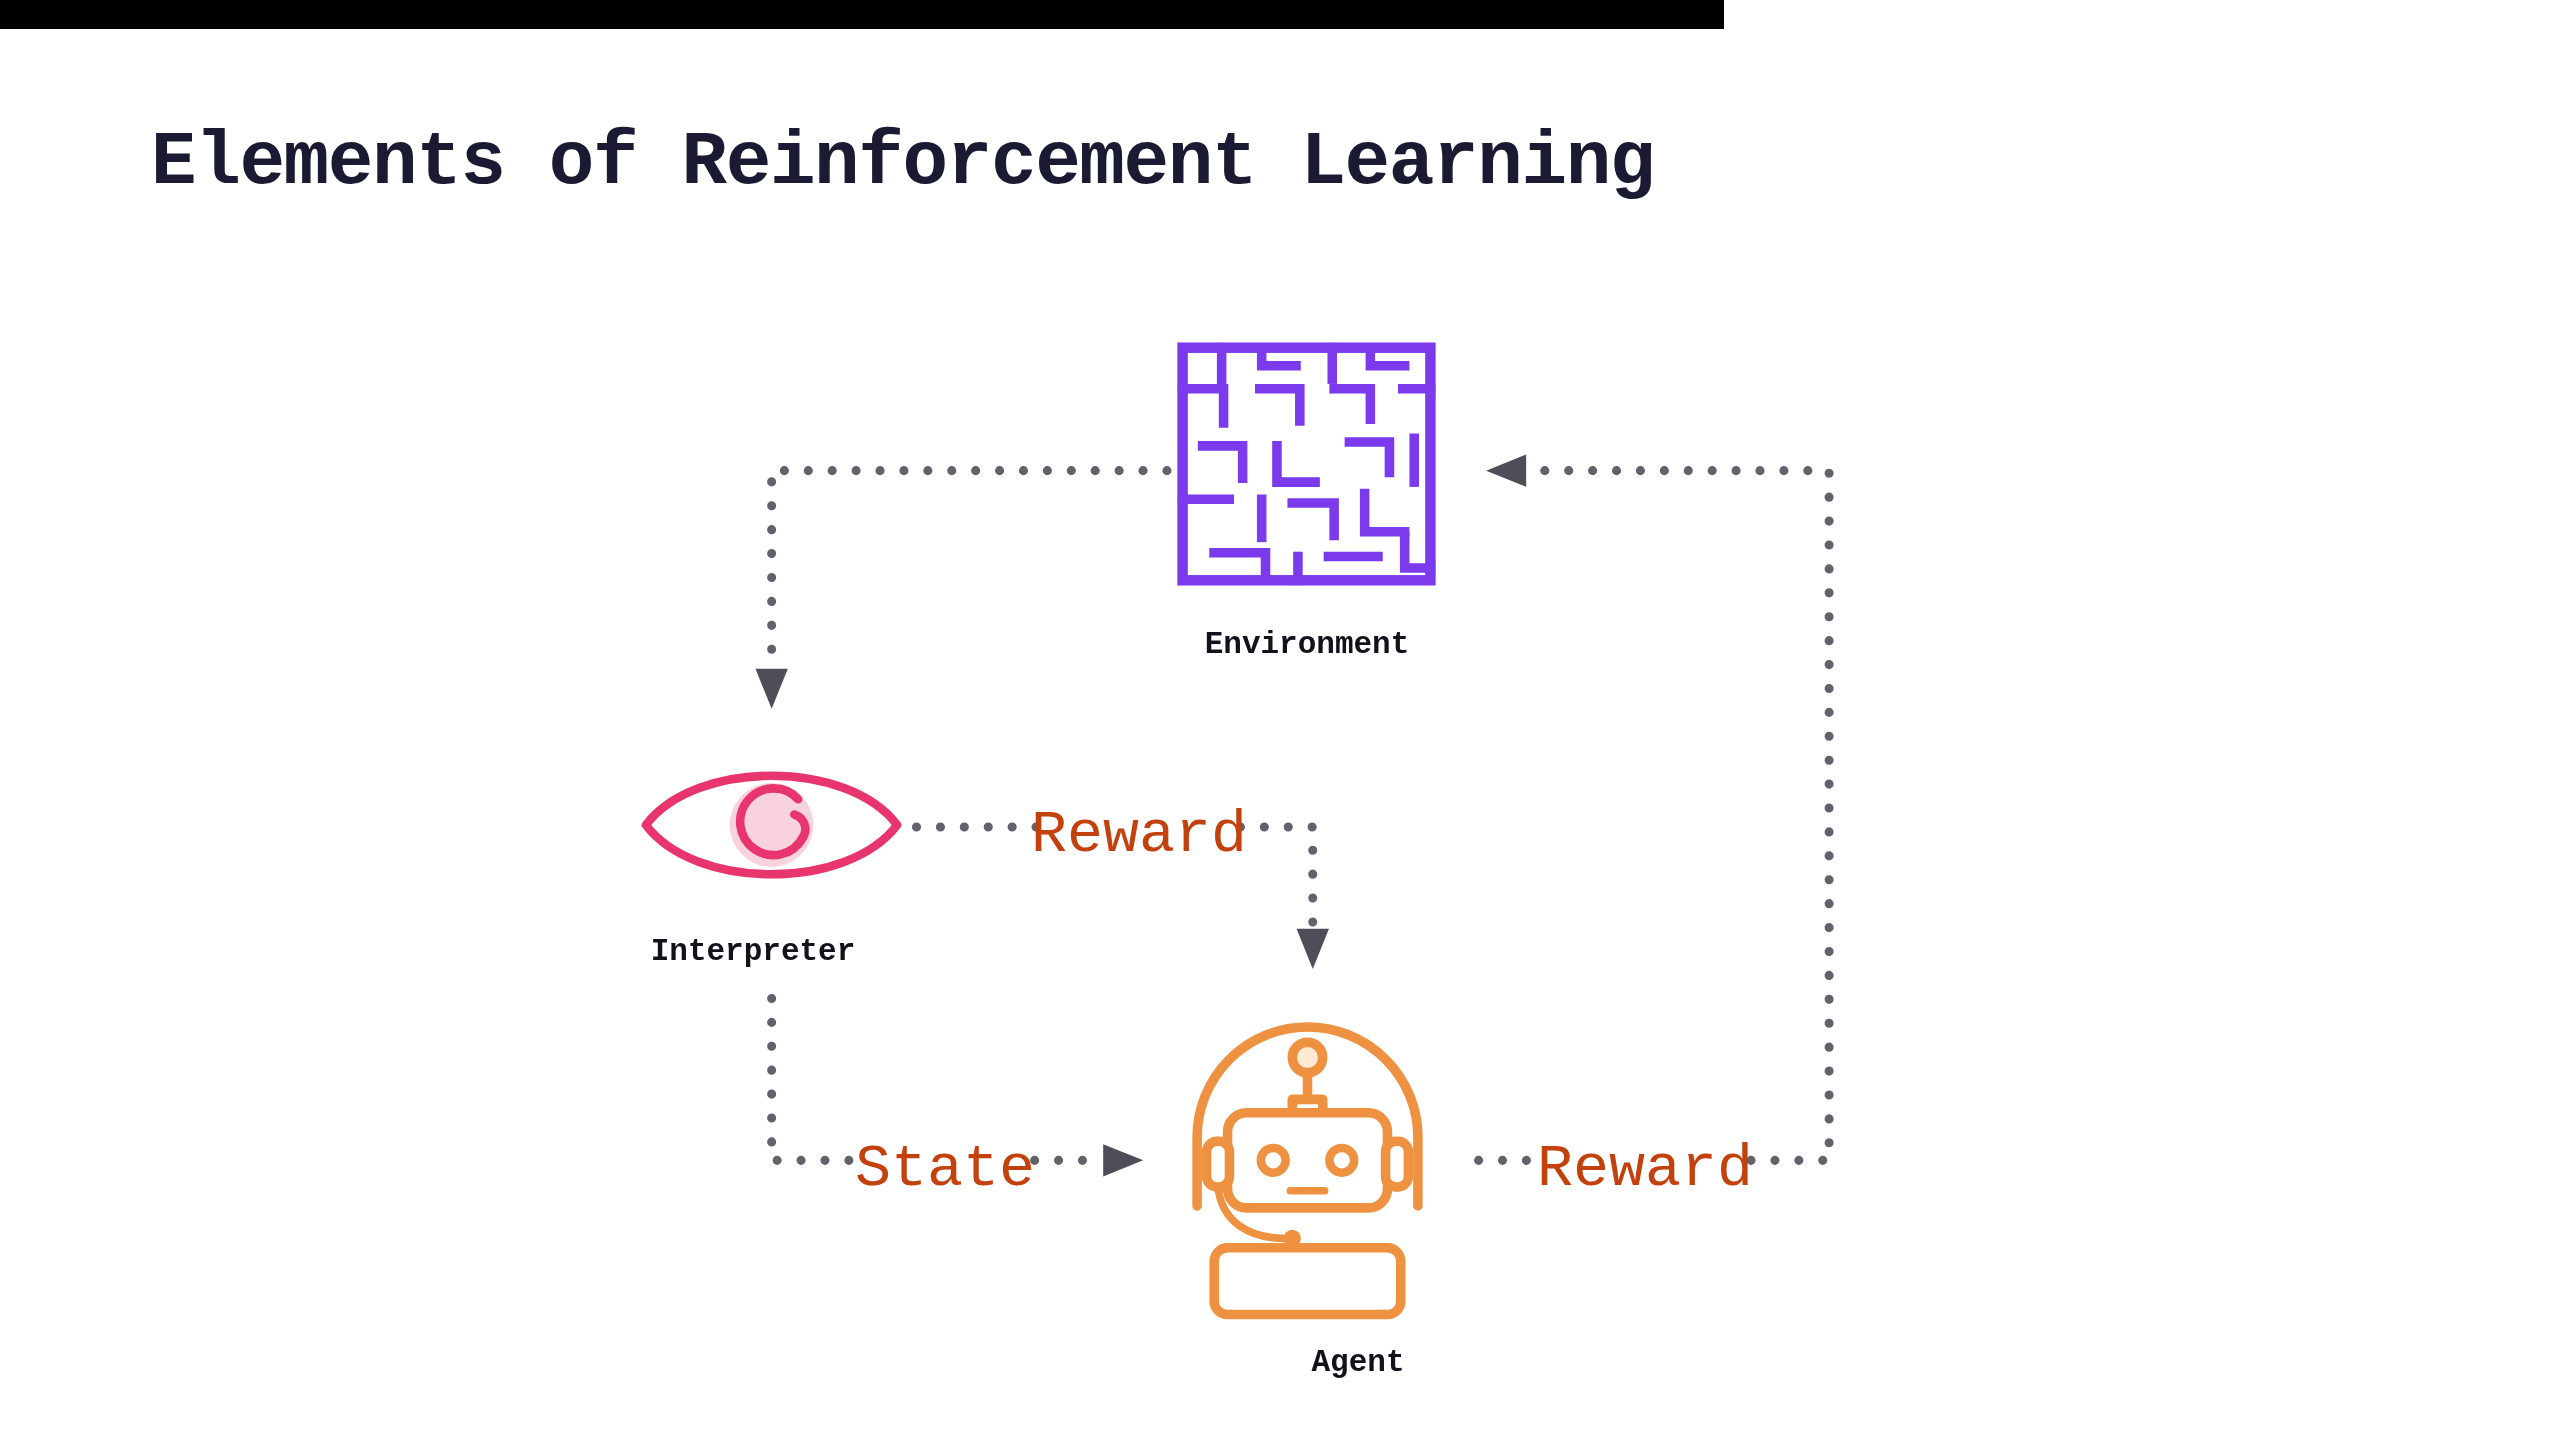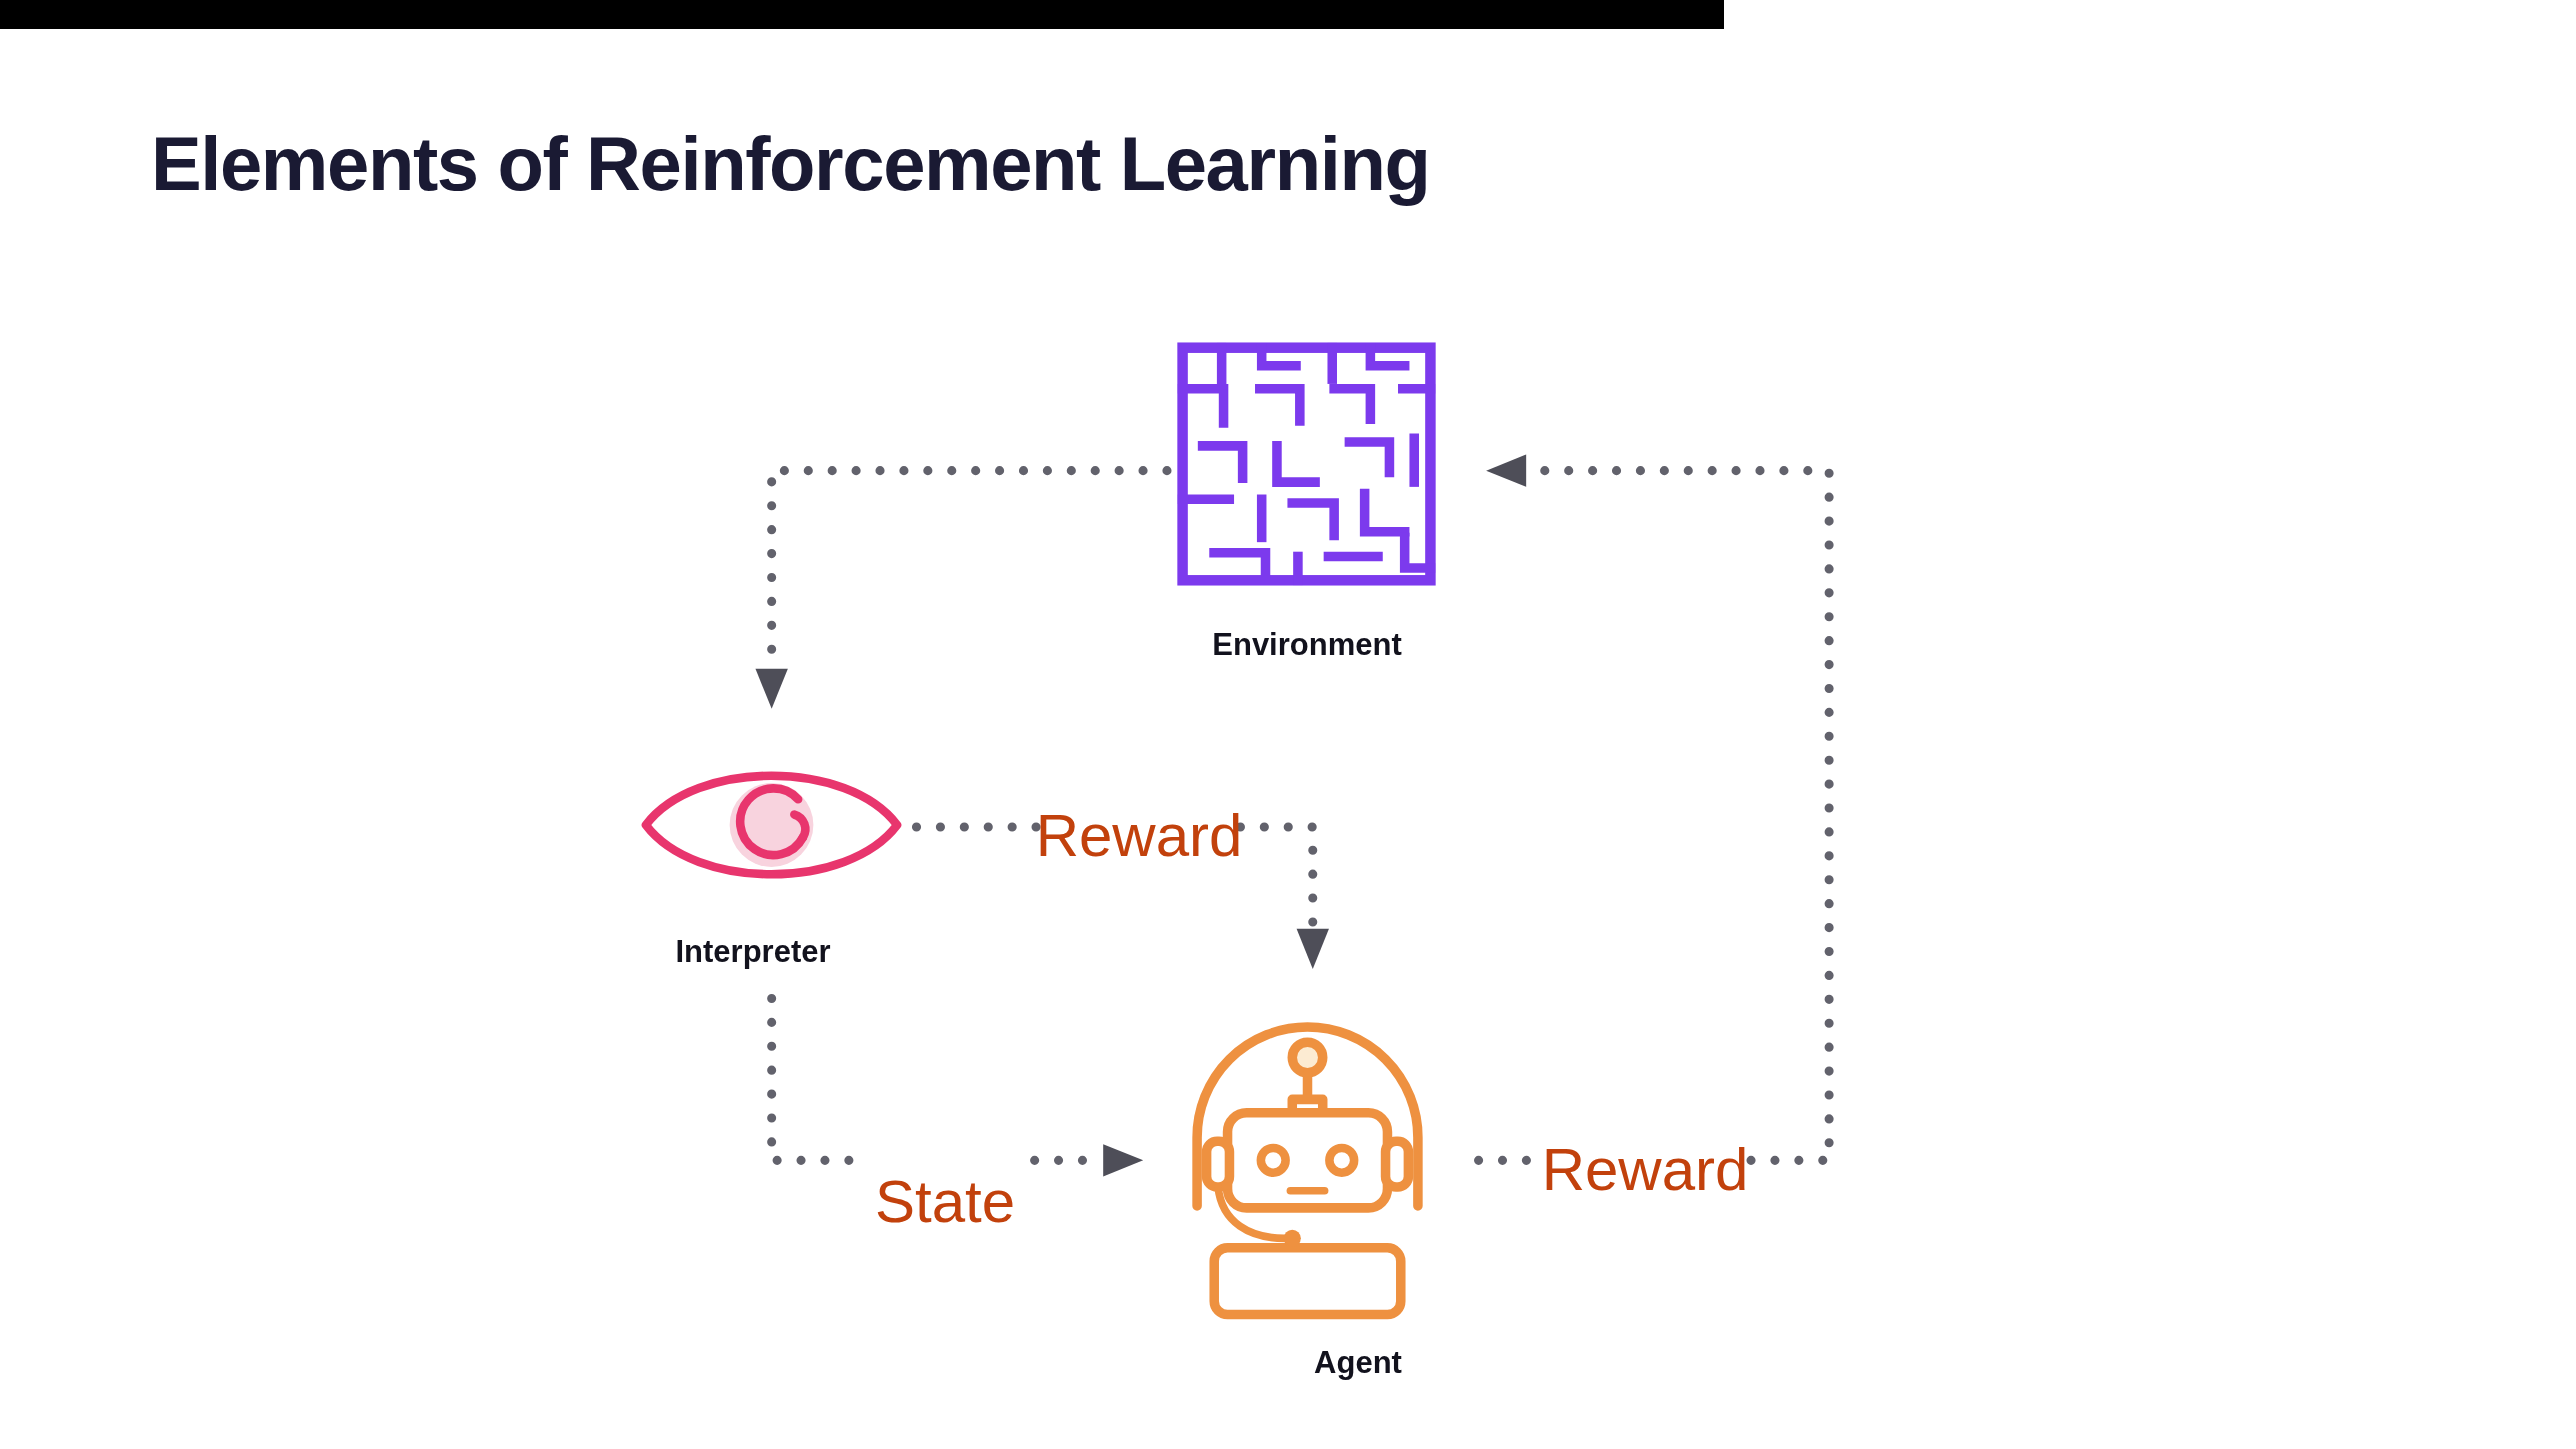--- a/index.html
+++ b/index.html
@@ -2,21 +2,21 @@
 <html><head>
 <meta charset="utf-8">
 <style>
   html, body { margin: 0; padding: 0; background: #ffffff; }
   .canvas {
     position: relative;
     width: 2576px;
     height: 1450px;
     background: #ffffff;
     overflow: hidden;
-    font-family: Liberation Sans, sans-serif;
+    font-family: Liberation Mono, monospace;
   }
   .top-bar {
     position: absolute;
     left: 0; top: 0;
     width: 1724px; height: 29px;
     background: #000000;
   }
   .page-title {
     position: absolute;
     left: 151px; top: 120px;
@@ -144,17 +144,17 @@
         <path d="M46 188 C 50 226, 80 242, 116 242" stroke-width="8"></path>
 
         <rect x="42" y="252" width="196" height="70" rx="14" fill="#ffffff"></rect>
       </g>
       <circle cx="124" cy="242" r="9" fill="#ee9140"></circle>
     </svg>
   </div>
   <div class="node-label" style="left:1358px; top:1345px;">Agent</div>
 
   <div class="edge-label" style="left:1139px; top:801px;">Reward</div>
-  <div class="edge-label" style="left:945px; top:1135px;margin-top:32px;">State</div>
+  <div class="edge-label" style="left:945px; top:1135px;">State</div>
   <div class="edge-label" style="left:1645px; top:1135px;">Reward</div>
 
 </div>
 
 
 </body></html>

